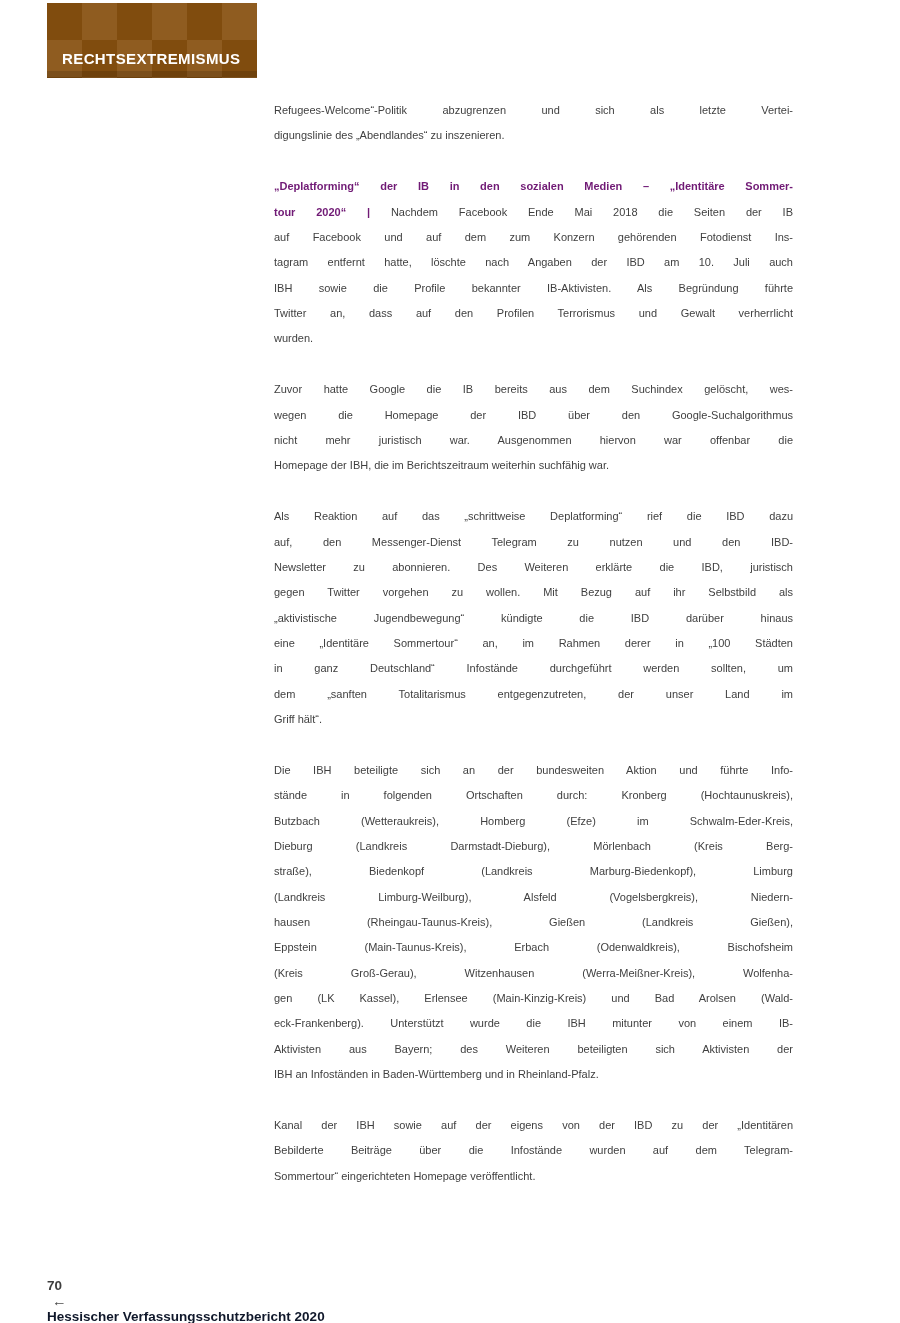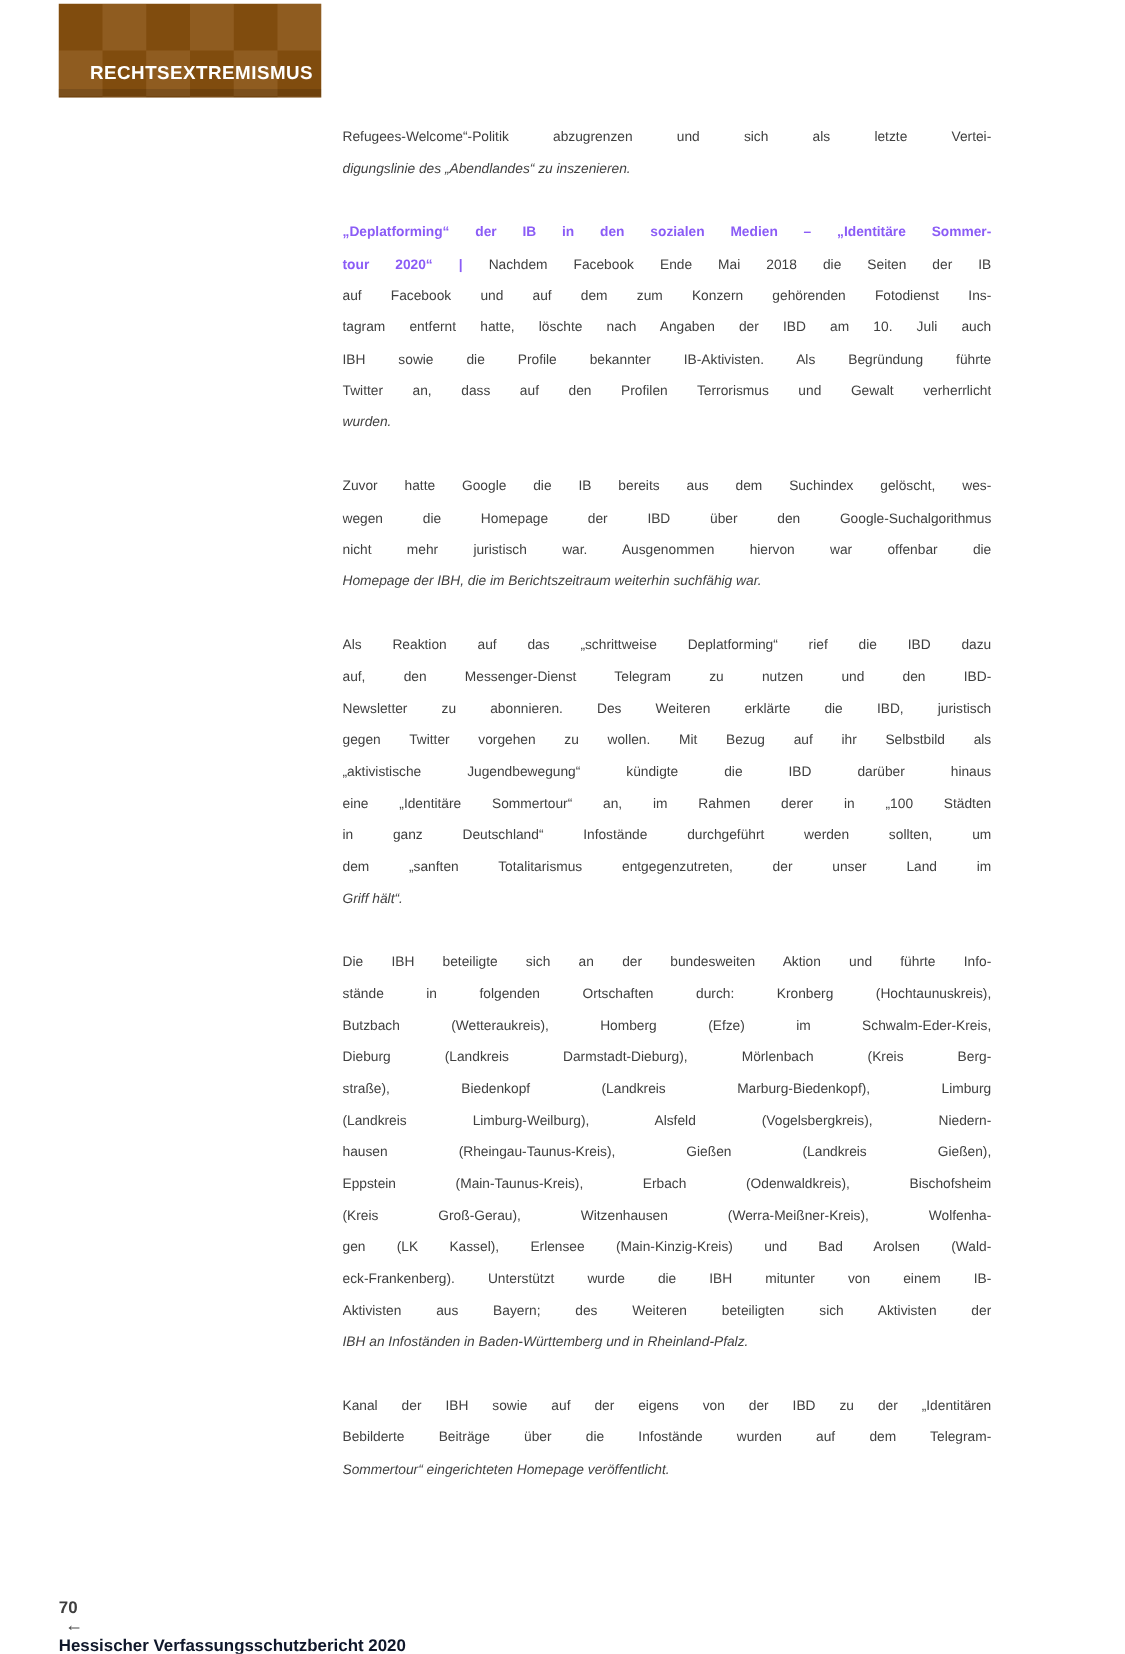--- a/index.html
+++ b/index.html
@@ -17,21 +17,21 @@
     left: 47px; top: 3px;
     width: 210px; height: 75px;
     box-sizing: border-box;
     background-color: #87500f;
     background-image:
       linear-gradient(to top, rgba(0,0,0,0.14) 7px, rgba(0,0,0,0) 7px),
       conic-gradient(rgba(255,255,255,0.07) 90deg, rgba(0,0,0,0.05) 90deg 180deg, rgba(255,255,255,0.07) 180deg 270deg, rgba(0,0,0,0.05) 270deg);
     background-size: 100% 100%, 70px 74px;
     display: flex;
     align-items: flex-end;
-    padding: 0 0 12px 25px;
+    padding: 0 0 12px 15px;
   }
   .chapter-label {
     color: #ffffff;
     font-weight: 700;
     font-size: 15px;
     letter-spacing: 0.4px;
     line-height: 1;
   }
 
   
@@ -45,22 +45,22 @@
   }
   .para { margin: 0 0 25.6px 0; }
   .para:last-child { margin-bottom: 0; }
   .line {
     text-align: justify;
     text-align-last: justify;
     height: 25.35px;
     overflow: hidden;
     white-space: normal;
   }
-  .line.last { text-align-last: left; font-style: italic; }
-  .bold { font-weight: 700; color: #8b5cf6; }
+  .line.last { text-align-last: left; }
+  .bold { font-weight: 700; color: #701a75; }
 
   
   .footer {
     position: absolute;
     left: 47px; top: 1278px;
     display: flex;
     align-items: flex-start;
     font-size: 13.5px;
     color: #3e3e3e;
     flex-direction: column;

